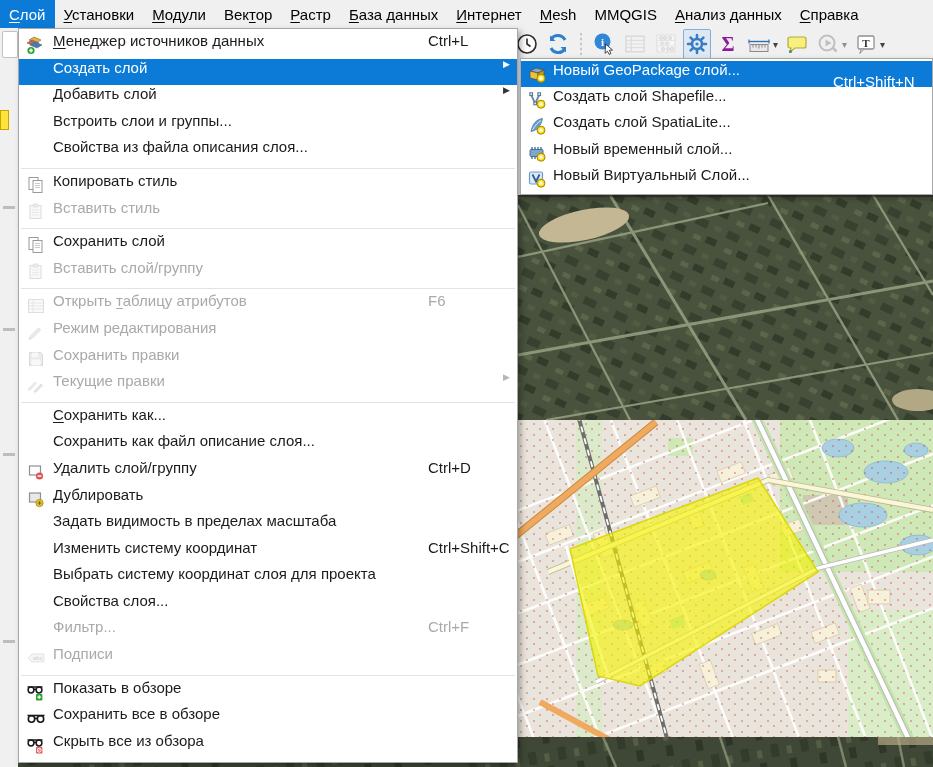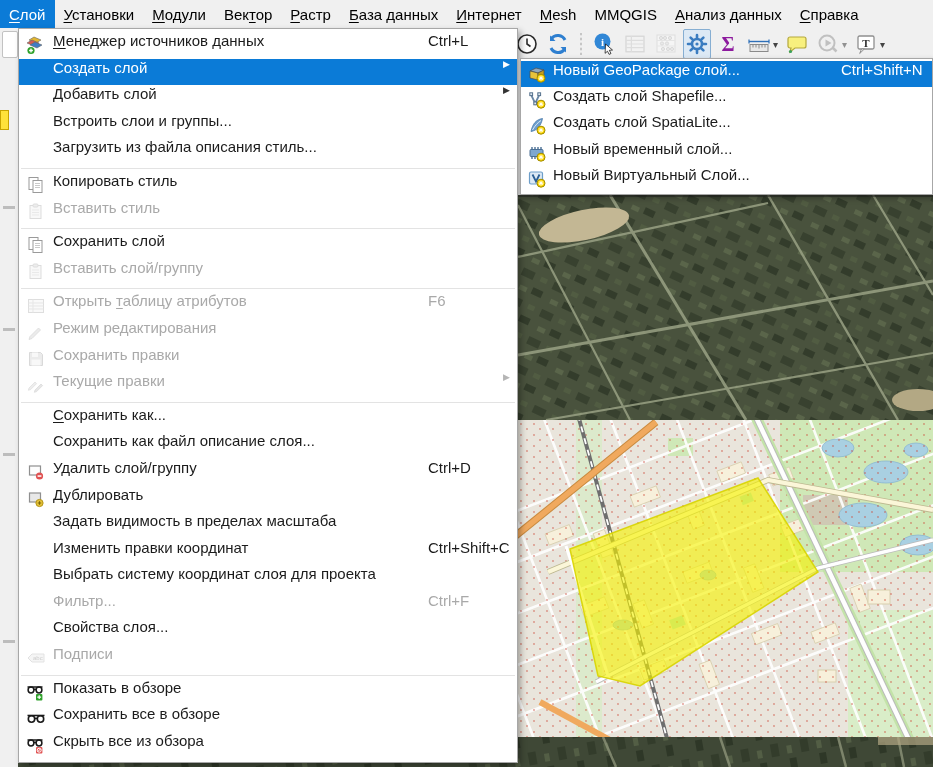--- a/index.html
+++ b/index.html
@@ -58,21 +58,21 @@
   .mi.disabled{color:var(--disabled-text,#a9a9a9);}
   .mi.disabled .mi-arrow{color:#b5b5b5;}
   .mi.disabled .mi-icon{filter:grayscale(1);opacity:.5;}
   .msep{border-top:1px solid #e3e3e3;margin:3px 2px;height:0;}
   
   #create-layer-submenu{position:absolute;left:520px;top:58px;width:413px;height:137px;box-sizing:border-box;
               background:var(--menu-bg,#fff);border:1px solid var(--menu-border,#a7a7a7);
               box-shadow:3px 3px 6px rgba(0,0,0,.3);padding:2px 0;z-index:11;overflow:hidden;}
   #create-layer-submenu .mi{height:26.2px;}
   #create-layer-submenu .mi-icon{width:32px;}
-  #create-layer-submenu .mi-shortcut{left:320px;}
+  #create-layer-submenu .mi-shortcut{left:312px;margin-top:12px;}
   u{text-underline-offset:2px;}
 </style>
 </head>
 <body>
 
 <div id="app">
 
   <div id="menubar">
       <div class="mb-item sel">
         <span class="lbl"><u>С</u>лой</span>
@@ -387,21 +387,21 @@
         <span class="mi-icon"></span>
         <span class="mi-label">Добавить слой</span>
         <span class="mi-arrow">▶</span>
       </div>
       <div class="mi">
         <span class="mi-icon"></span>
         <span class="mi-label">Встроить слои и группы...</span>
       </div>
       <div class="mi">
         <span class="mi-icon"></span>
-        <span class="mi-label">Загрузить из файла описания стиль...</span>
+        <span class="mi-label">Свойства из файла описания слоя...</span>
       </div>
       <div class="msep"></div>
       <div class="mi">
         <span class="mi-icon">
           <svg viewBox="0 0 20 20">
             <rect x="3" y="2.5" width="9" height="12" fill="#fff" stroke="#9a9a9a"></rect>
             <rect x="7" y="5.5" width="9" height="12" fill="#fff" stroke="#9a9a9a"></rect>
             <path d="M9 8.5h5M9 10.5h5M9 12.5h5" stroke="#c9c9c9"></path>
           </svg>
         </span>
@@ -506,35 +506,35 @@
           </svg>
         </span>
         <span class="mi-label">Дублировать</span>
       </div>
       <div class="mi">
         <span class="mi-icon"></span>
         <span class="mi-label">Задать видимость в пределах масштаба</span>
       </div>
       <div class="mi">
         <span class="mi-icon"></span>
-        <span class="mi-label">Изменить правки координат</span>
+        <span class="mi-label">Изменить систему координат</span>
         <span class="mi-shortcut">Ctrl+Shift+C</span>
       </div>
       <div class="mi">
         <span class="mi-icon"></span>
         <span class="mi-label">Выбрать систему координат слоя для проекта</span>
+      </div>
+      <div class="mi">
+        <span class="mi-icon"></span>
+        <span class="mi-label">Свойства слоя...</span>
       </div>
       <div class="mi disabled">
         <span class="mi-icon"></span>
         <span class="mi-label">Фильтр...</span>
         <span class="mi-shortcut">Ctrl+F</span>
-      </div>
-      <div class="mi">
-        <span class="mi-icon"></span>
-        <span class="mi-label">Свойства слоя...</span>
       </div>
       <div class="mi disabled">
         <span class="mi-icon">
           <svg viewBox="0 0 20 20">
             <path d="M2 10l4-4h12v8H6z" fill="#ededed" stroke="#c7c7c7"></path>
             <text x="7" y="12.3" font-size="6" fill="#9a9a9a" font-family="Liberation Sans, sans-serif">abc</text>
           </svg>
         </span>
         <span class="mi-label">Подписи</span>
       </div>

